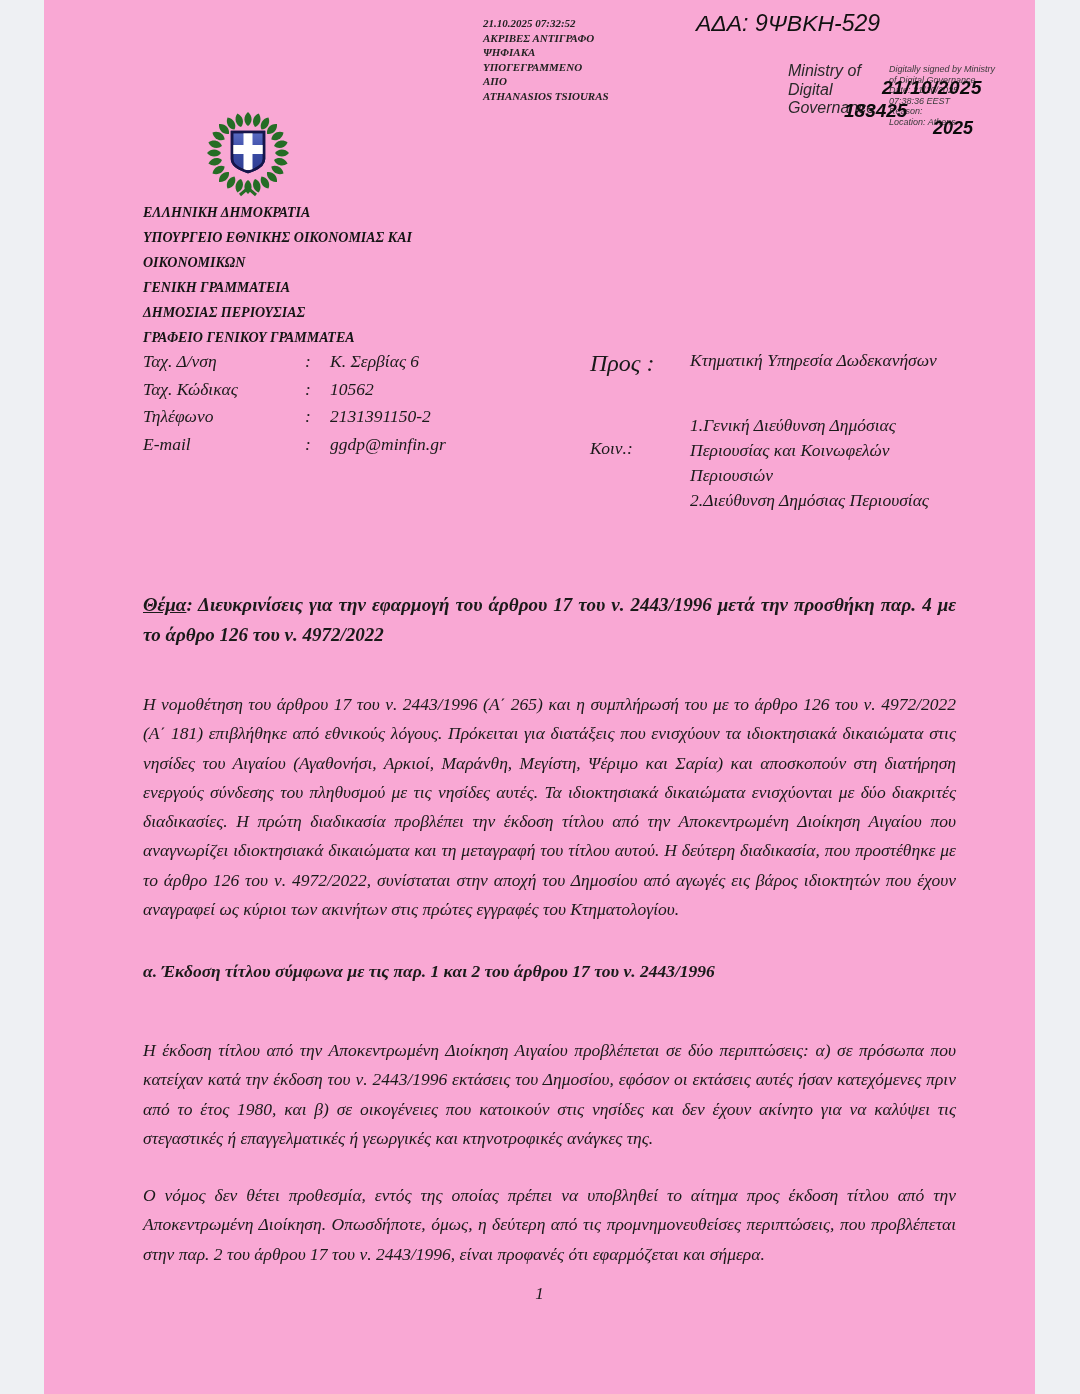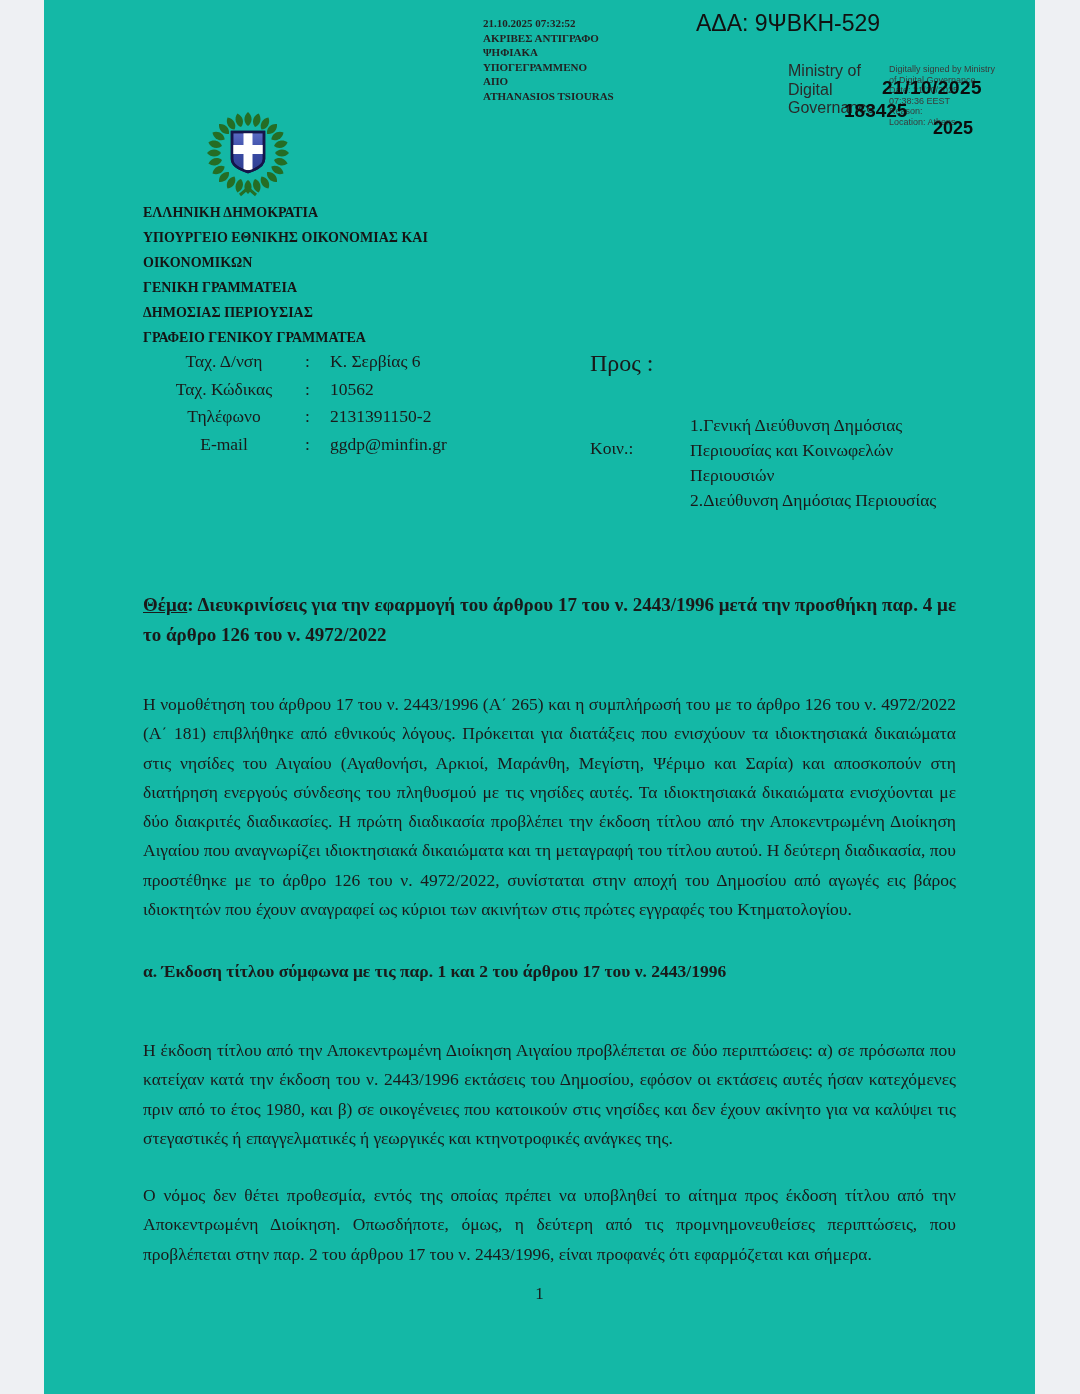--- a/index.html
+++ b/index.html
@@ -5,21 +5,22 @@
   html,body{margin:0;padding:0;}
   body{
     width:1080px;height:1394px;position:relative;
     background:#eef0f3;
     font-family:"Liberation Serif", serif;
     color:#1a1a1a;
     overflow:hidden;
   }
   .page{
     position:absolute;left:44px;top:0;width:991px;height:1394px;
-    background:#14b8a6;
+    background:#f9a8d4;
+    font-style:italic;
   }
   .abs{position:absolute;}
 
   .copy-stamp{
     left:439px;top:16px;width:170px;
     font-size:11px;line-height:14.5px;font-weight:bold;color:#222;
   }
   .ada{
     left:652px;top:10px;
     font-family:"Liberation Sans",sans-serif;
@@ -51,21 +52,21 @@
     font-family:"Liberation Sans",sans-serif;
     font-size:18px;font-weight:bold;color:#0c0c0c;margin-top:18px;
   }
   .emblem{left:152px;top:110px;}
   .org{
     left:99px;top:200px;width:560px;
     font-weight:bold;font-size:14px;line-height:25px;color:#141414;
   }
   .contact{left:99px;top:348px;font-size:17.5px;line-height:27.5px;}
   .contact .row{display:flex;}
-  .contact .lbl{width:162px;text-align:center;}
+  .contact .lbl{width:162px;}
   .contact .col{width:25px;}
   .to-label{left:546px;top:350px;font-size:24px;}
   .to-value{left:646px;top:350px;font-size:17.5px;width:300px;}
   .cc-label{left:546px;top:438px;font-size:17.5px;}
   .cc-lines{left:646px;top:413px;font-size:17.5px;line-height:25px;width:310px;}
   .subject{
     left:99px;top:590px;width:813px;
     font-weight:bold;font-size:19px;line-height:30px;text-align:justify;
   }
   .subject .u{text-decoration:underline;}
@@ -176,20 +177,21 @@
       <span>2131391150-2</span>
     </div>
     <div class="row">
       <span class="lbl">E-mail</span>
       <span class="col">:</span>
       <span>ggdp@minfin.gr</span>
     </div>
   </div>
 
   <div class="abs to-label">Προς :</div>
+  <div class="abs to-value">Κτηματική Υπηρεσία Δωδεκανήσων</div>
   <div class="abs cc-label">Κοιν.:</div>
   <div class="abs cc-lines">
     <div>1.Γενική Διεύθυνση Δημόσιας</div>
     <div>Περιουσίας και Κοινωφελών</div>
     <div>Περιουσιών</div>
     <div>2.Διεύθυνση Δημόσιας Περιουσίας</div>
   </div>
 
   <div class="abs subject">
     <span class="u">Θέμα</span><span>: Διευκρινίσεις για την εφαρμογή του άρθρου 17 του ν. 2443/1996 μετά την προσθήκη παρ. 4 με το άρθρο 126 του ν. 4972/2022</span>

